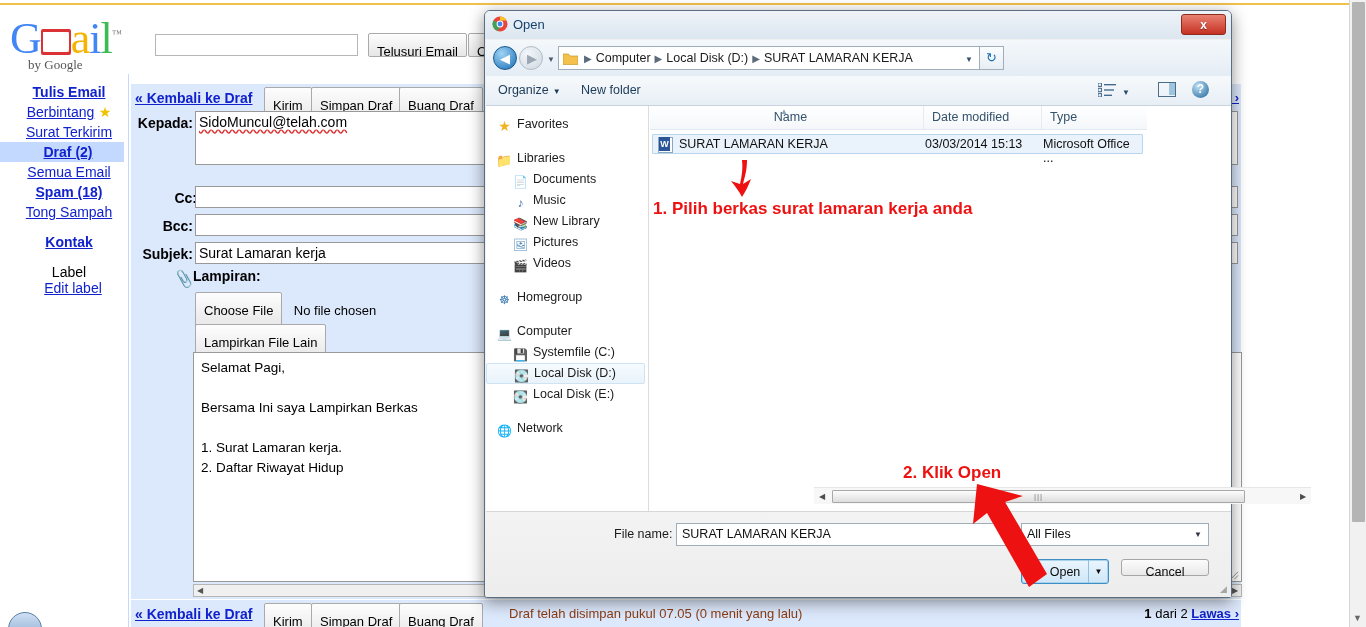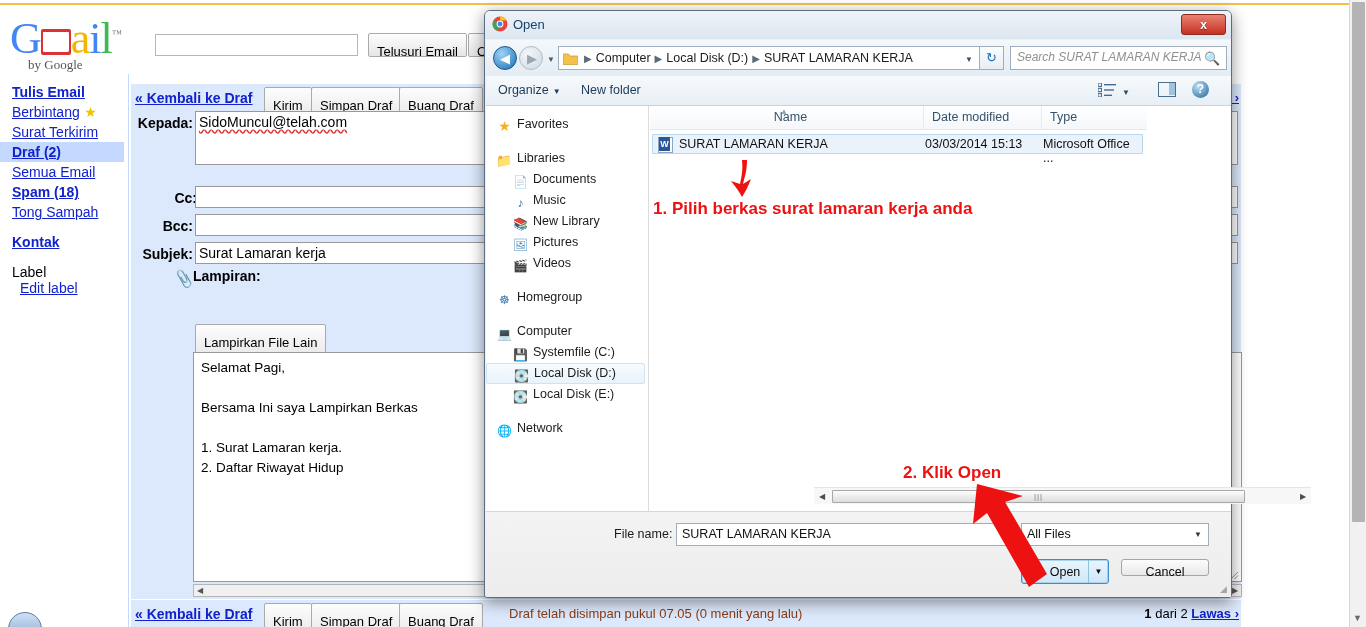--- a/index.html
+++ b/index.html
@@ -23,21 +23,21 @@
   .logo .i  { color:#4285f4; }
   .logo .l  { color:#3cba54; }
   .logo .tm { font-size:10px; vertical-align:super; color:#777; }
   .logo .by { font-family:"Liberation Serif", serif; font-size:13px; color:#555; margin-top:-4px; margin-left:18px; }
   .mbox { display:inline-block; position:relative; width:30px; height:26px; background:#db3236; vertical-align:-2px; border-radius:2px; }
   .mbox:after{ content:""; position:absolute; left:2px; top:3px; width:26px; height:20px; background:#fff;
                clip-path: polygon(0 0,100% 0,100% 100%,0 100%); }
   .mbox .env { position:absolute; left:2px; top:3px; width:26px; height:20px; }
 
   
-  .leftnav { position:absolute; left:6px; top:82px; width:120px; }
+  .leftnav { position:absolute; left:6px; top:82px; width:120px;text-align:center; }
   .leftnav a { color:#1122cc; text-decoration:underline; font-size:14px; }
   .nav-strong { font-weight:bold; }
   .nav-row { padding:1px 0 1px 6px; line-height:18px; }
   .nav-row.sel { background:#c3d9ff; width:124px; margin-left:-6px; padding-left:12px; }
   .star { color:#f2c200; font-size:14px; }
   .label-title { font-size:14px; color:#000; padding-left:6px; margin-top:12px; }
   .label-edit { font-size:11px; padding-left:14px; }
 
   .leftnav-divider { position:absolute; left:128px; top:74px; width:1px; height:553px; background:#c3d9ff; }
 
@@ -306,20 +306,24 @@
 
     <div class="field-label bcc-lbl">Bcc:</div>
     <div class="input-box bcc-in"></div>
 
     <div class="field-label subj-lbl">Subjek:</div>
     <div class="input-box subj-in">Surat Lamaran kerja</div>
 
     <span class="clip">📎</span>
     <div class="lampiran-lbl">Lampiran:</div>
 
+    <div class="choose-row">
+      <button class="btn choose-btn">Choose File</button>
+      <span class="nofile">No file chosen</span>
+    </div>
     <button class="btn lain-btn">Lampirkan File Lain</button>
 
     <div class="body-area">Selamat Pagi,
 
 Bersama Ini saya Lampirkan Berkas
 
 1. Surat Lamaran kerja.
 2. Daftar Riwayat Hidup</div>
     <svg class="arrow-svg resize-grip" style="left:1098px; top:486px;" width="11" height="11" viewBox="0 0 11 11">
       <line x1="10" y1="2" x2="2" y2="10" stroke="#888" stroke-width="1"></line>
@@ -374,24 +378,20 @@
         <span class="crumb">Computer</span>
         <span class="sep">▶</span>
         <span class="crumb">Local Disk (D:)</span>
         <span class="sep">▶</span>
         <span class="crumb">SURAT LAMARAN KERJA</span>
         <span class="addr-caret">▼</span>
       </div>
 
       <div class="refresh-b">↻</div>
 
-      <div class="search-f">
-        <span>Search SURAT LAMARAN KERJA</span>
-        <span class="mag">🔍</span>
-      </div>
     </div>
 
     <div class="dlg-cmd">
       <div class="cmd-item cmd-organize">
         <span>Organize</span><span class="cr">▼</span>
       </div>
       <div class="cmd-item cmd-newfolder">New folder</div>
       <svg class="view-ico" viewBox="0 0 18 14">
         <rect x="0" y="0" width="3.4" height="3.4" fill="none" stroke="#3c6186" stroke-width="1"></rect>
         <rect x="0" y="5.3" width="3.4" height="3.4" fill="none" stroke="#3c6186" stroke-width="1"></rect>

